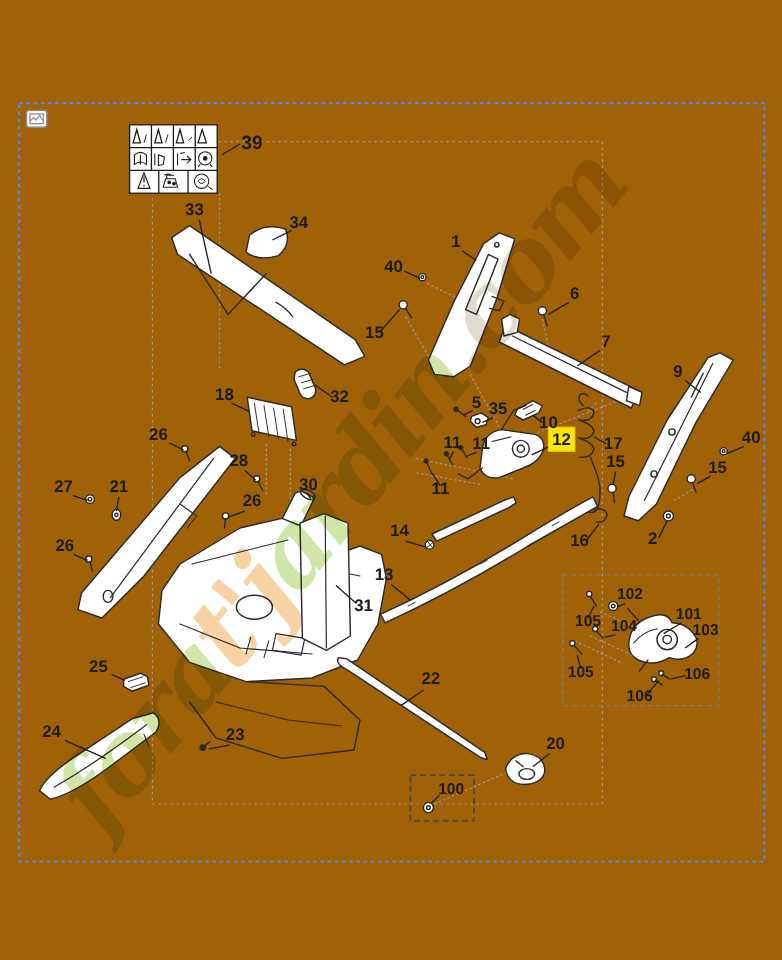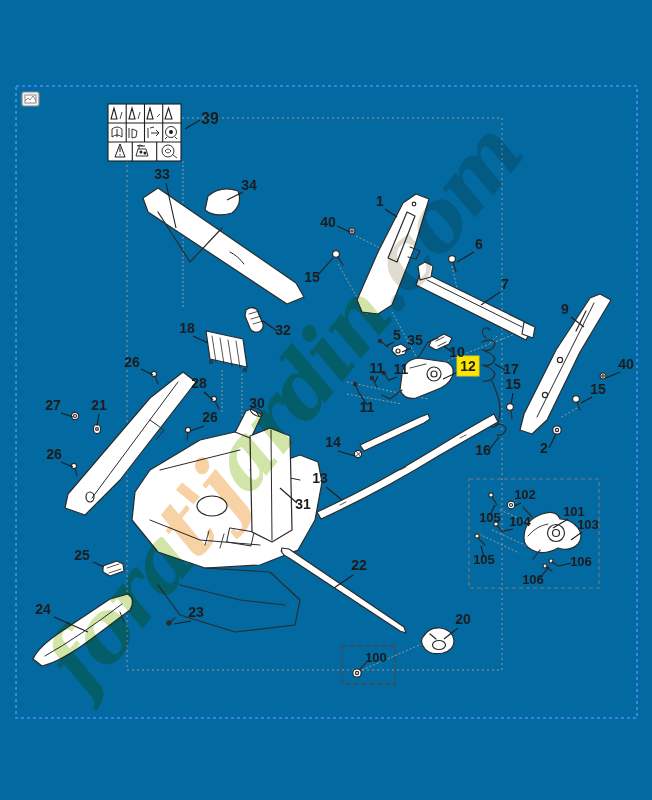--- a/index.html
+++ b/index.html
@@ -1,16 +1,16 @@
 <!DOCTYPE html>
 <html><head>
 <meta charset="utf-8">
 <style>
   html,body{margin:0;padding:0;background:#ffffff;}
-  .page{position:relative;width:652px;height:800px;background:#0369a1;overflow:hidden;
+  .page{position:relative;width:652px;height:800px;background:#a16207;overflow:hidden;
         font-family:"Liberation Sans",sans-serif;}
   .page svg{position:absolute;left:0;top:0;}
   .part-label{font:bold 14px "Liberation Sans",sans-serif;fill:#1c1c1c;text-anchor:middle;}
   .watermark{position:absolute;left:283px;top:408px;transform:translate(-50%,-50%) rotate(-51deg);
              transform-origin:center;white-space:nowrap;
              font:italic 700 84px "DejaVu Serif",serif;letter-spacing:-4px;
              opacity:.8;mix-blend-mode:multiply;pointer-events:none;}
   .watermark span{display:inline-block;}
 </style>
 </head>

